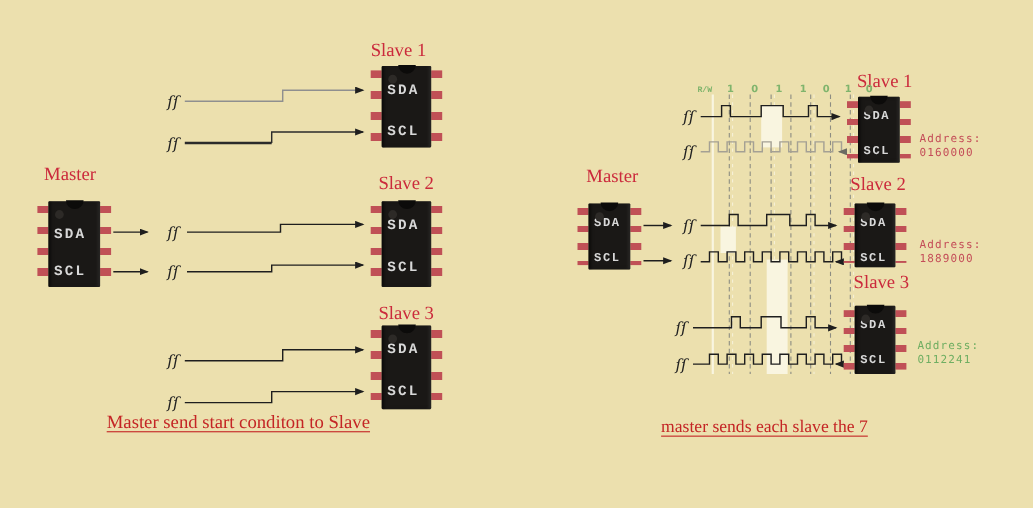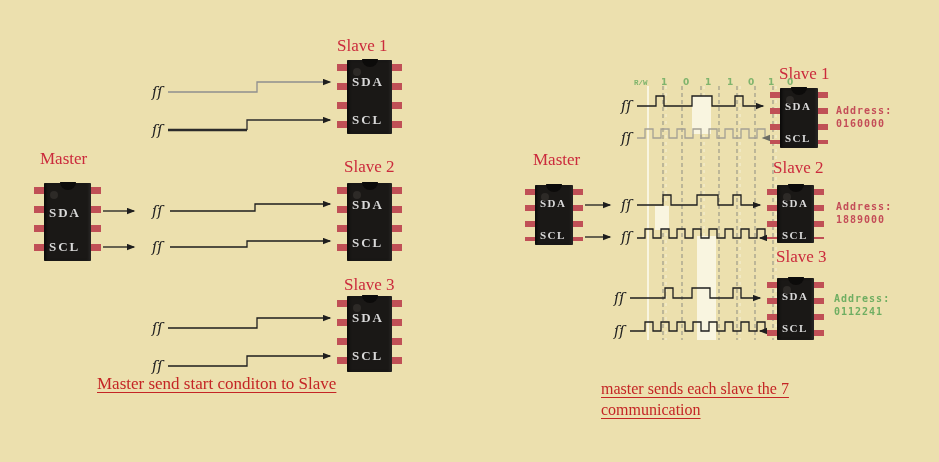--- a/index.html
+++ b/index.html
@@ -15,36 +15,36 @@
   
   .chip{position:absolute;display:flex;}
   .pincol{width:10px;margin-top:4px;height:calc(100% - 8px);
     background:repeating-linear-gradient(to bottom,var(--chip-pin) 0 7px,transparent 7px 19px);}
   .chip-sm .pincol{background:repeating-linear-gradient(to bottom,var(--chip-pin) 0 6px,transparent 6px 16px);}
   .body{flex:1;background:var(--chip-body);position:relative;border-radius:1px;
     box-shadow:inset -2px 0 3px rgba(255,255,255,.07), inset 2px 0 3px rgba(0,0,0,.6);}
   .body::before{content:"";position:absolute;top:-1px;left:50%;transform:translateX(-50%);
     width:16px;height:8px;border-radius:0 0 14px 14px;background:#0c0b0a;}
   .body::after{content:"";position:absolute;top:8px;left:6px;width:8px;height:8px;border-radius:50%;background:#2d2a27;}
-  .lbl{position:absolute;left:5px;color:var(--chip-label);font-family:Liberation Serif, serif;
+  .lbl{position:absolute;left:5px;color:var(--chip-label);font-family:Liberation Mono, monospace;
     letter-spacing:2px;font-weight:bold;}
   .chip-lg .lbl{font-size:13px;}
   .chip-sm .lbl{font-size:11px;letter-spacing:1.5px;}
   .chip-lg .sda{top:14px;} .chip-lg .scl{top:52px;}
   .chip-master-l .sda{top:22px;} .chip-master-l .scl{top:56px;}
   .chip-sm .sda{top:12px;} .chip-sm .scl{top:44px;}
 
   
   .title{position:absolute;color:var(--title-red);font-size:17px;white-space:nowrap;}
   .caption{position:absolute;color:var(--caption-red);font-size:17px;
     text-decoration:underline;text-underline-offset:3px;white-space:nowrap;}
   .caption-multi{position:absolute;color:var(--caption-red);font-size:16px;line-height:21px;}
   .caption-multi div{text-decoration:underline;text-underline-offset:3px;}
   .addr{position:absolute;font-family:"DejaVu Sans Mono",monospace;font-size:10px;
-    font-weight:bold;letter-spacing:1px;line-height:13px;}
+    font-weight:normal;letter-spacing:1px;line-height:13px;margin-top:16px;}
   .addr-red{color:var(--address-red);}
   .addr-green{color:var(--address-green);}
   .bit{position:absolute;top:77px;color:var(--bit-green);font-family:"DejaVu Sans",sans-serif;
     font-size:9px;font-weight:bold;}
   .bit-rw{font-size:7.5px;top:79px;font-family:Liberation Mono, monospace;}
   svg{position:absolute;left:0;top:0;}
   svg text{font-family:"DejaVu Serif",serif;font-style:italic;font-size:14px;fill:#222;}
 </style>
 </head>
 <body>
@@ -229,16 +229,15 @@
     <div>Address:</div>
     <div>1889000</div>
   </div>
   <div class="addr addr-green" style="left:834px;top:292px;">
     <div>Address:</div>
     <div>0112241</div>
   </div>
 
   <div class="caption-multi" style="left:601px;top:378px;">
     <div>master sends each slave the 7</div>
-    <div>communication</div>
   </div>
 
 </div>
 
 </body></html>

